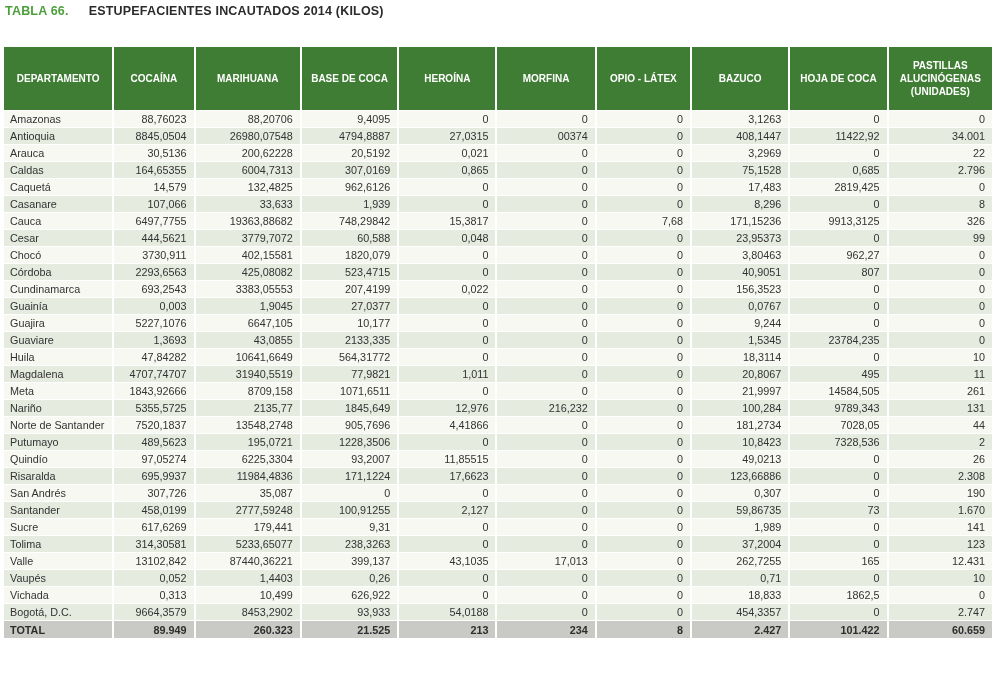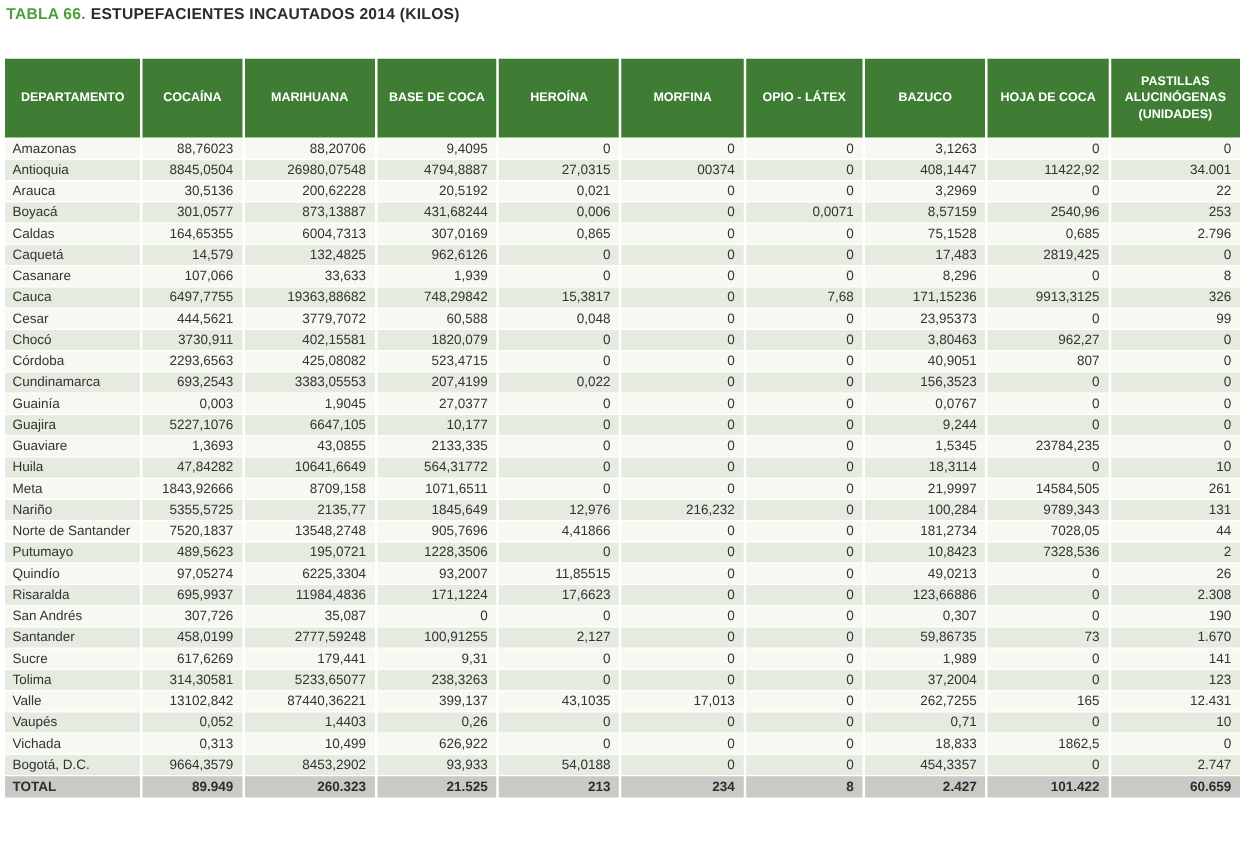--- a/index.html
+++ b/index.html
@@ -17,21 +17,21 @@
     font-family: "Liberation Sans", sans-serif;
     overflow: hidden;
   }
   .page-title {
     margin: 4px 0 0 5px;
     font-size: 12.5px;
     font-weight: bold;
     color: #2B2B2B;
     letter-spacing: 0.2px;
   }
-  .page-title .accent { color: var(--title-accent); margin-right: 4px; }
+  .page-title .accent { color: var(--title-accent); margin-right: 20px; }
   table.data-table {
     border-collapse: separate;
     border-spacing: 2px 1px;
     table-layout: fixed;
     width: 992px;
     margin: 28px 0 0 2px;
   }
   th {
     background: var(--header-bg);
     color: #ffffff;
@@ -129,32 +129,20 @@
         <td class="num">200,62228</td>
         <td class="num">20,5192</td>
         <td class="num">0,021</td>
         <td class="num">0</td>
         <td class="num">0</td>
         <td class="num">3,2969</td>
         <td class="num">0</td>
         <td class="num">22</td>
       </tr>
       <tr>
-        <td class="dept">Boyacá</td>
-        <td class="num">301,0577</td>
-        <td class="num">873,13887</td>
-        <td class="num">431,68244</td>
-        <td class="num">0,006</td>
-        <td class="num">0</td>
-        <td class="num">0,0071</td>
-        <td class="num">8,57159</td>
-        <td class="num">2540,96</td>
-        <td class="num">253</td>
-      </tr>
-      <tr>
         <td class="dept">Caldas</td>
         <td class="num">164,65355</td>
         <td class="num">6004,7313</td>
         <td class="num">307,0169</td>
         <td class="num">0,865</td>
         <td class="num">0</td>
         <td class="num">0</td>
         <td class="num">75,1528</td>
         <td class="num">0,685</td>
         <td class="num">2.796</td>
@@ -283,20 +271,32 @@
         <td class="dept">Huila</td>
         <td class="num">47,84282</td>
         <td class="num">10641,6649</td>
         <td class="num">564,31772</td>
         <td class="num">0</td>
         <td class="num">0</td>
         <td class="num">0</td>
         <td class="num">18,3114</td>
         <td class="num">0</td>
         <td class="num">10</td>
+      </tr>
+      <tr>
+        <td class="dept">Magdalena</td>
+        <td class="num">4707,74707</td>
+        <td class="num">31940,5519</td>
+        <td class="num">77,9821</td>
+        <td class="num">1,011</td>
+        <td class="num">0</td>
+        <td class="num">0</td>
+        <td class="num">20,8067</td>
+        <td class="num">495</td>
+        <td class="num">11</td>
       </tr>
       <tr>
         <td class="dept">Meta</td>
         <td class="num">1843,92666</td>
         <td class="num">8709,158</td>
         <td class="num">1071,6511</td>
         <td class="num">0</td>
         <td class="num">0</td>
         <td class="num">0</td>
         <td class="num">21,9997</td>

